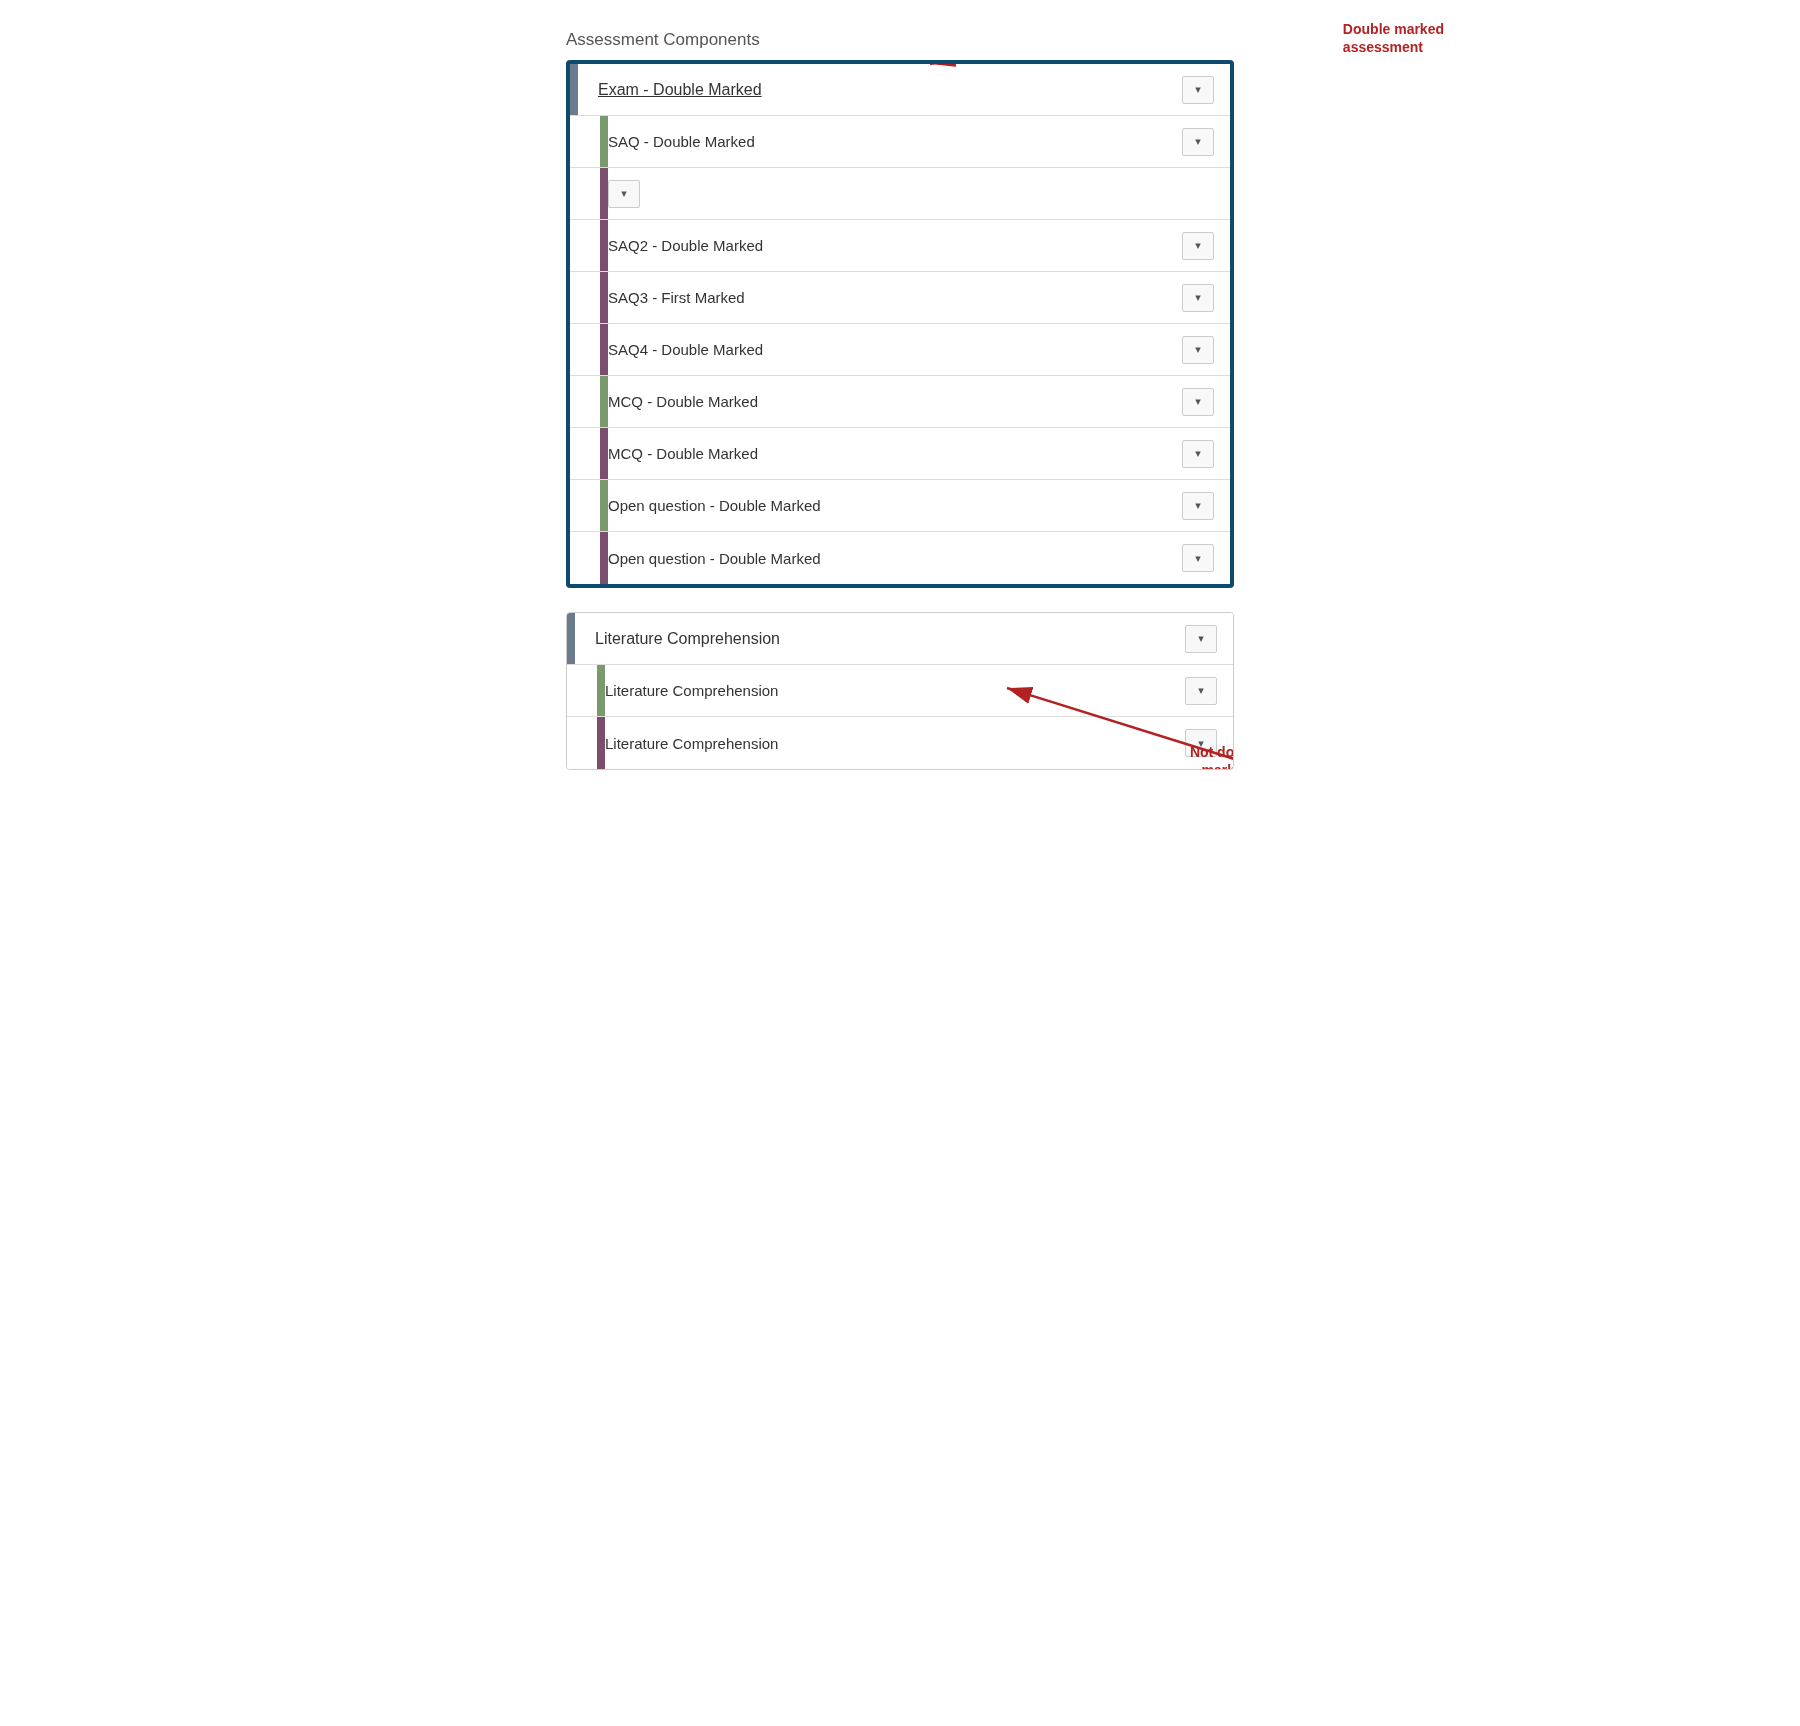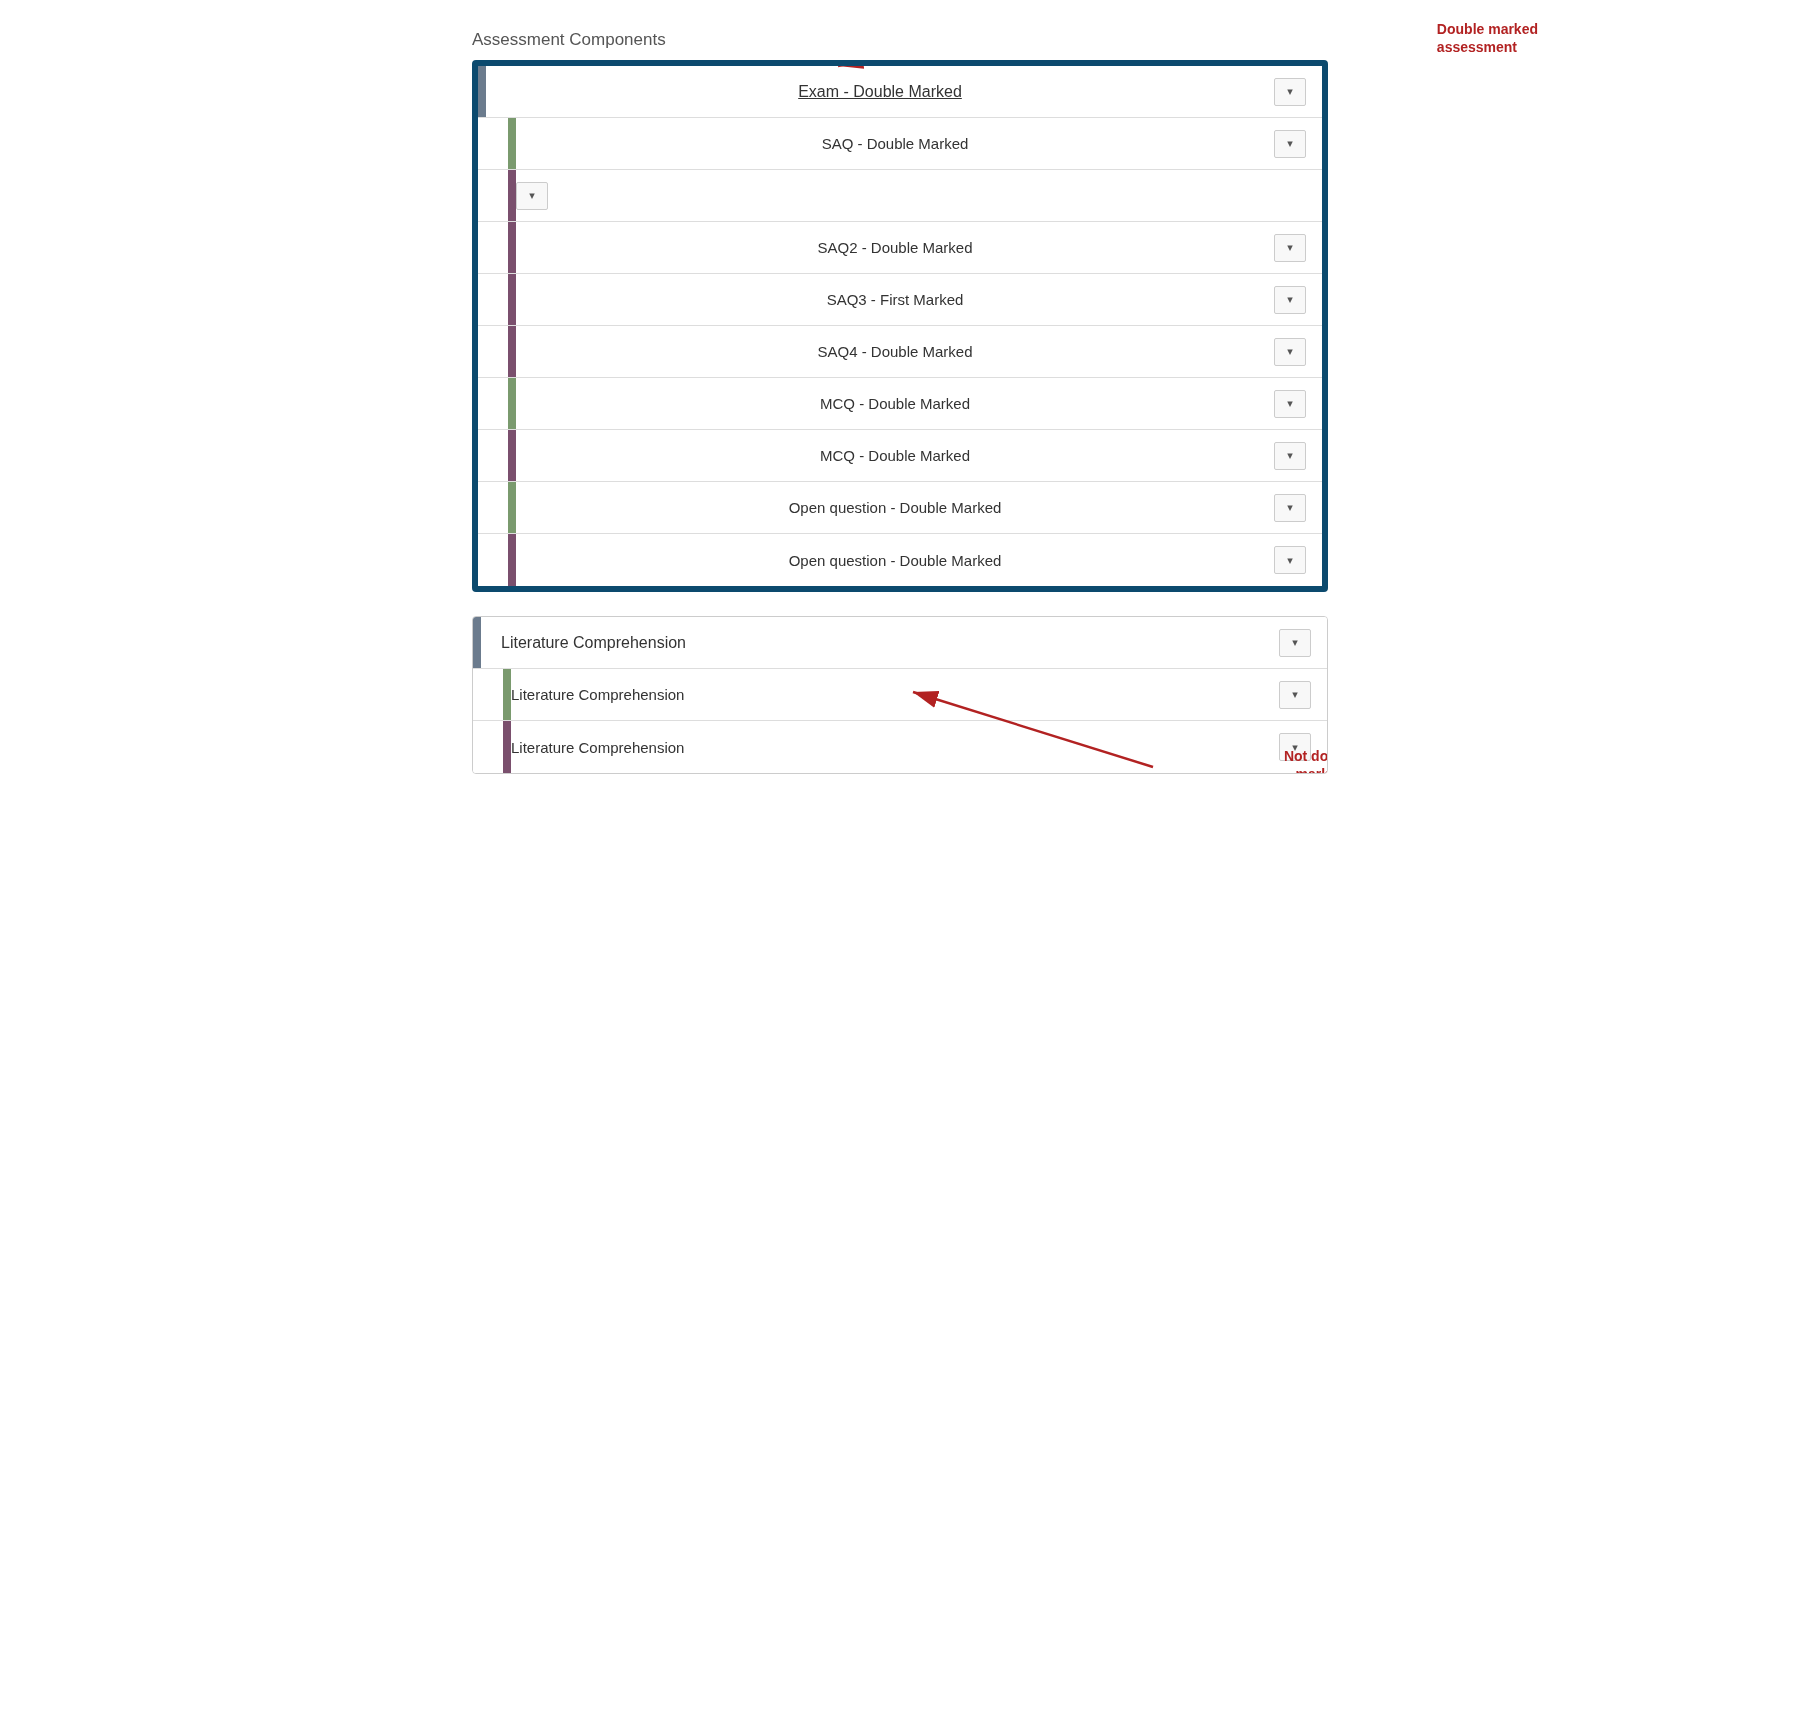--- a/index.html
+++ b/index.html
@@ -25,25 +25,24 @@
       font-weight: normal;
     }
 
     .section-label {
       font-size: 15px;
       color: #555;
       margin-bottom: 8px;
     }
 
     .outer-box {
-      border: 6px solid #0c4a6e;
+      border: 4px solid #0c4a6e;
       border-radius: 4px;
       margin-bottom: 24px;
       overflow: hidden;
-      text-align: center;
     }
 
     .outer-box-plain {
       border: 1px solid #ccc;
       border-radius: 4px;
       margin-bottom: 24px;
       overflow: hidden;
     }
 
     .row {
@@ -106,21 +105,21 @@
       justify-content: center;
       cursor: pointer;
       flex-shrink: 0;
       font-size: 11px;
       color: #555;
       border-radius: 2px;
     }
 
     .main-wrapper {
       position: relative;
-      width: 856px;
+      width: 668px;
       margin: 0 auto;
     }
 
     .annotation-top-right {
       position: absolute;
       top: -10px;
       right: -210px;
       color: #b22222;
       font-weight: bold;
       font-size: 14px;

